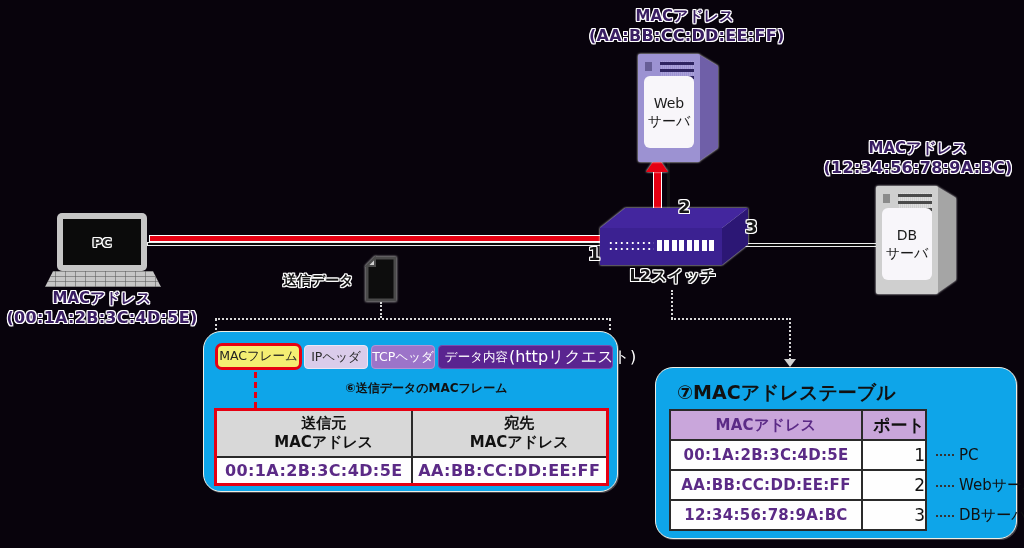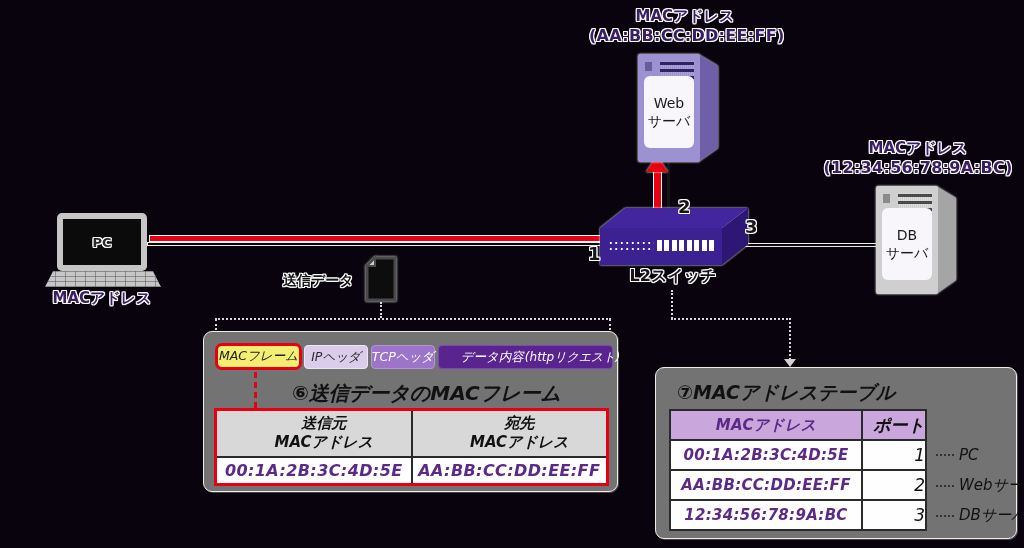--- a/index.html
+++ b/index.html
@@ -64,34 +64,34 @@
        clip-path:polygon(0 35%,100% 0,100% 64%,0 100%);}
   .sw-dots{position:absolute;left:8px;top:32px;width:46px;height:11px;
        background-image:radial-gradient(#fff 1.2px,transparent 1.4px);background-size:5.5px 6px;}
   .sw-ports{position:absolute;left:57px;top:32px;width:60px;height:11px;
        background-image:repeating-linear-gradient(90deg,#fff 0 5px,transparent 5px 7.5px);}
 
   
   .doc-icon{filter:drop-shadow(0 0 1px #E8E8E8);}
 
   
-  .panel{background:#737373;border:1px solid #EFEEE4;border-radius:9px;
-       box-shadow:1px 1px 0 rgba(255,255,255,.25);font-style:italic;}
+  .panel{background:#0ea5e9;border:1px solid #EFEEE4;border-radius:18px;
+       box-shadow:1px 1px 0 rgba(255,255,255,.25);}
 
   
   .chip{position:absolute;display:flex;align-items:center;justify-content:center;white-space:nowrap;
        font-size:12.5px;border-radius:4px;}
   .chip-mac{background:#F4EE72;border:3px solid #E60012;border-radius:7px;color:#222;}
   .chip-ip{background:#DACCEA;color:#2a2a2a;border:1px solid #EDE6F4;}
   .chip-tcp{background:#9C74C9;color:#fff;border:1px solid #B394D6;}
   .chip-data{background:#5A2490;color:#fff;border:1px solid #7a4bae;}
-  .chip-data .sub{font-size:12px;margin-left:1px;}
+  .chip-data .sub{font-size:16px;margin-left:1px;}
   .red-dash-v{border-left:3px dashed #E60012;}
 
-  .box-title{color:#111;font-weight:bold;font-size:20px;}
+  .box-title{color:#111;font-weight:bold;font-size:12px;}
 
   
   table.t6{border-collapse:collapse;width:395px;background:#FEFEFE;border:3px solid #E60012;table-layout:fixed;}
   table.t6 td{border:2px solid #2A2A2A;text-align:center;padding:0;}
   table.t6 .hd{background:#D8D8D8;height:47px;font-size:15px;font-weight:600;color:#111;line-height:1.3;}
   table.t6 .hd span{display:block;margin-left:20px;}
   table.t6 .val{height:28px;font-size:16px;font-weight:bold;color:#5B2A86;letter-spacing:.4px;}
 
   
   table.t7{border-collapse:collapse;background:#FEFEFE;border:2px solid #2A2A2A;table-layout:fixed;}
@@ -147,20 +147,21 @@
   </div>
 
   <div class="abs pc-screen" style="left:57px;top:213px;">
     <div class="pc-screen-inner">
       <span class="ow">PC</span>
     </div>
   </div>
   <div class="abs pc-base" style="left:45px;top:271px;"></div>
   <div class="abs mac-label ow" style="left:4px;top:289px;width:196px;">
     <span class="l1">MACアドレス</span>
+    <span class="l2">(00:1A:2B:3C:4D:5E)</span>
   </div>
 
   <div class="abs sw" style="left:600px;top:208px;width:148px;height:57px;">
     <div class="sw-top"></div>
     <div class="sw-right"></div>
     <div class="sw-front"></div>
     <div class="sw-dots"></div>
     <div class="sw-ports"></div>
   </div>
   <div class="abs blk-label ow" style="left:608px;top:266px;width:130px;text-align:center;font-size:16px;">L2スイッチ</div>

